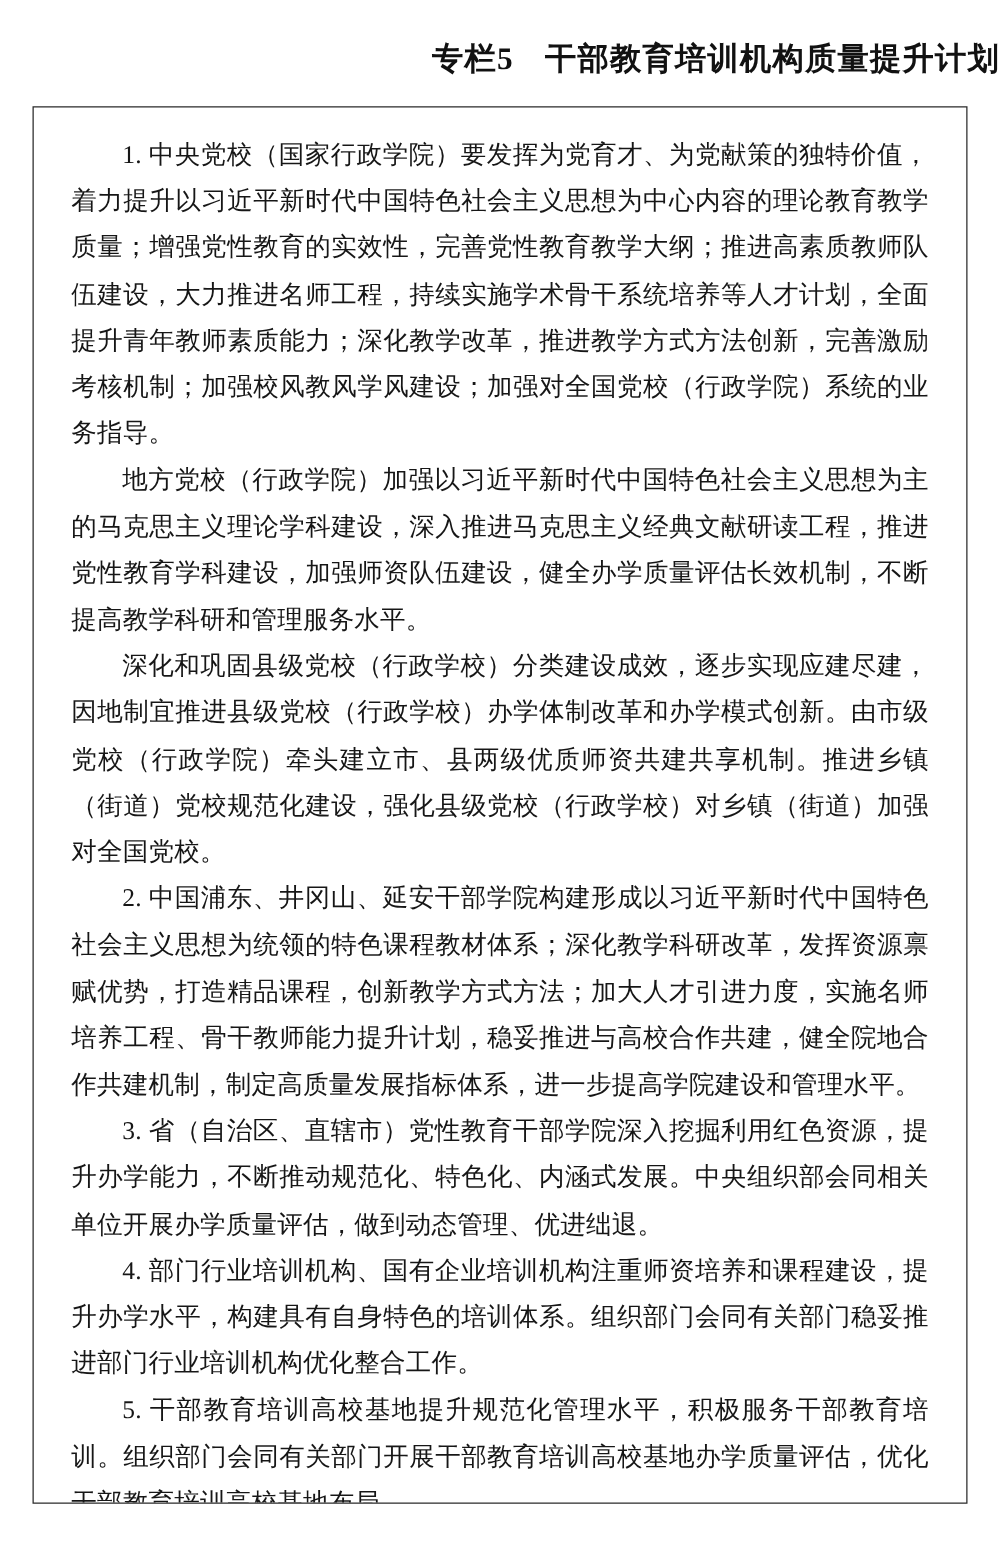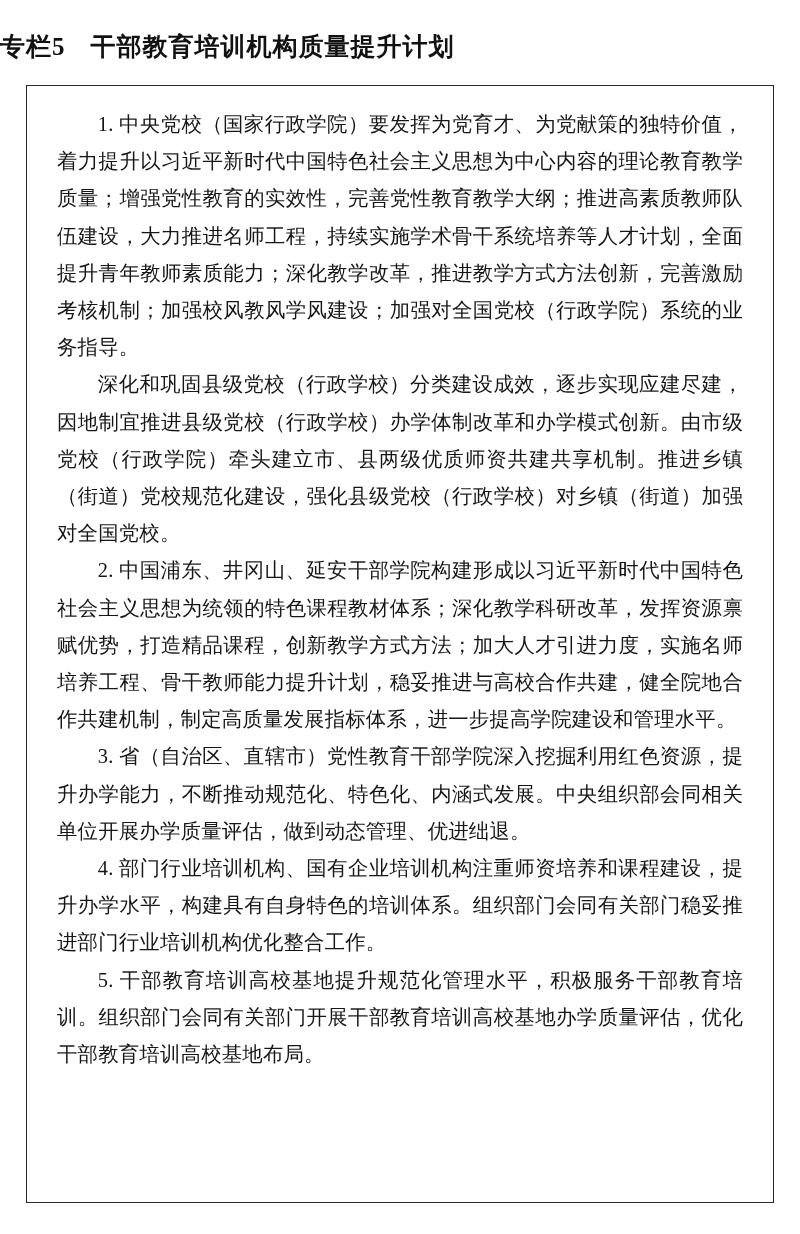--- a/index.html
+++ b/index.html
@@ -16,21 +16,21 @@
     overflow: hidden;
   }
   .page {
     width: 800px;
     height: 1234px;
     box-sizing: border-box;
     padding: 0;
     position: relative;
   }
   .doc-title {
-    text-align: left;
+    text-align: right;
     font-size: 25px;
     font-weight: 700;
     letter-spacing: 1px;
     margin: 0;
     padding: 30px 0 22px 0;
     color: #111;
     font-family: "Liberation Serif", "DejaVu Serif", serif;
   }
   .doc-title .title-num {
     letter-spacing: 2px;
@@ -64,20 +64,21 @@
 <body>
 
 <div class="page">
 
   <h1 class="doc-title">
     <span>专栏</span><span class="title-num">5</span><span class="title-gap"></span><span>干部教育培训机构质量提升计划</span>
   </h1>
 
   <div class="box">
     <p class="para">1. 中央党校（国家行政学院）要发挥为党育才、为党献策的独特价值，着力提升以习近平新时代中国特色社会主义思想为中心内容的理论教育教学质量；增强党性教育的实效性，完善党性教育教学大纲；推进高素质教师队伍建设，大力推进名师工程，持续实施学术骨干系统培养等人才计划，全面提升青年教师素质能力；深化教学改革，推进教学方式方法创新，完善激励考核机制；加强校风教风学风建设；加强对全国党校（行政学院）系统的业务指导。</p>
+    <p class="para">地方党校（行政学院）加强以习近平新时代中国特色社会主义思想为主的马克思主义理论学科建设，深入推进马克思主义经典文献研读工程，推进党性教育学科建设，加强师资队伍建设，健全办学质量评估长效机制，不断提高教学科研和管理服务水平。</p>
     <p class="para">深化和巩固县级党校（行政学校）分类建设成效，逐步实现应建尽建，因地制宜推进县级党校（行政学校）办学体制改革和办学模式创新。由市级党校（行政学院）牵头建立市、县两级优质师资共建共享机制。推进乡镇（街道）党校规范化建设，强化县级党校（行政学校）对乡镇（街道）加强对全国党校。</p>
     <p class="para">2. 中国浦东、井冈山、延安干部学院构建形成以习近平新时代中国特色社会主义思想为统领的特色课程教材体系；深化教学科研改革，发挥资源禀赋优势，打造精品课程，创新教学方式方法；加大人才引进力度，实施名师培养工程、骨干教师能力提升计划，稳妥推进与高校合作共建，健全院地合作共建机制，制定高质量发展指标体系，进一步提高学院建设和管理水平。</p>
     <p class="para">3. 省（自治区、直辖市）党性教育干部学院深入挖掘利用红色资源，提升办学能力，不断推动规范化、特色化、内涵式发展。中央组织部会同相关单位开展办学质量评估，做到动态管理、优进绌退。</p>
     <p class="para">4. 部门行业培训机构、国有企业培训机构注重师资培养和课程建设，提升办学水平，构建具有自身特色的培训体系。组织部门会同有关部门稳妥推进部门行业培训机构优化整合工作。</p>
     <p class="para">5. 干部教育培训高校基地提升规范化管理水平，积极服务干部教育培训。组织部门会同有关部门开展干部教育培训高校基地办学质量评估，优化干部教育培训高校基地布局。</p>
   </div>
 
 </div>
 
 </body></html>

